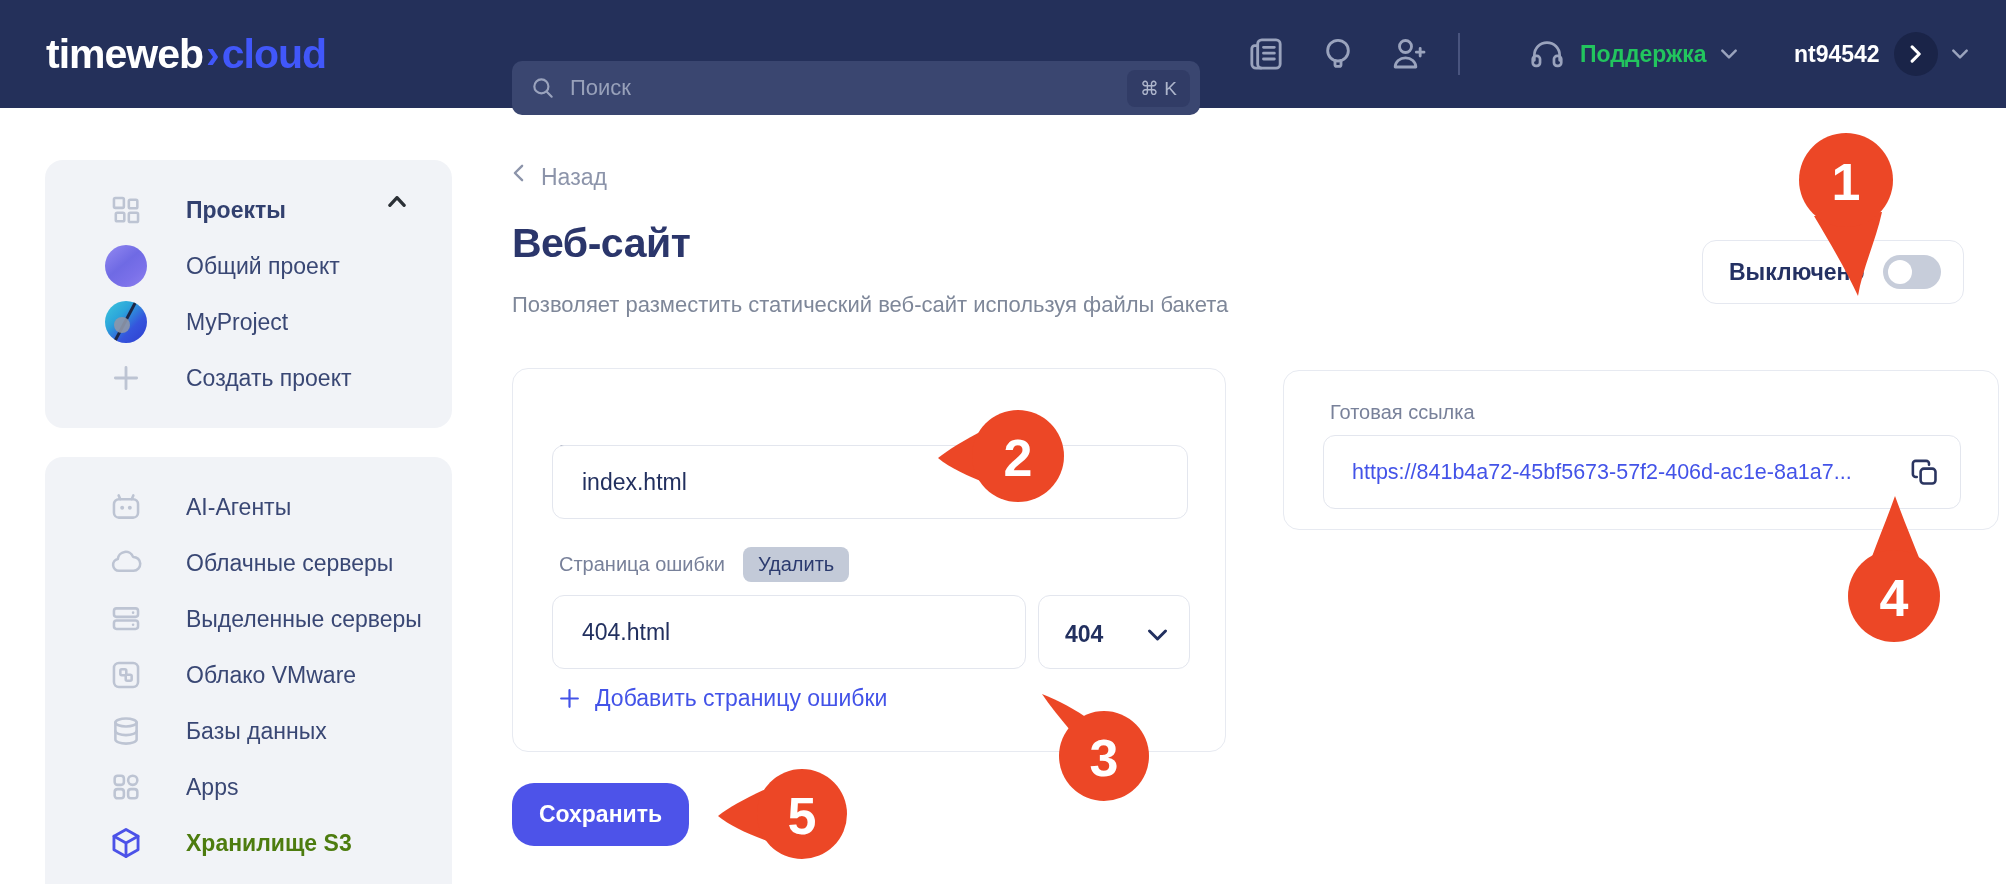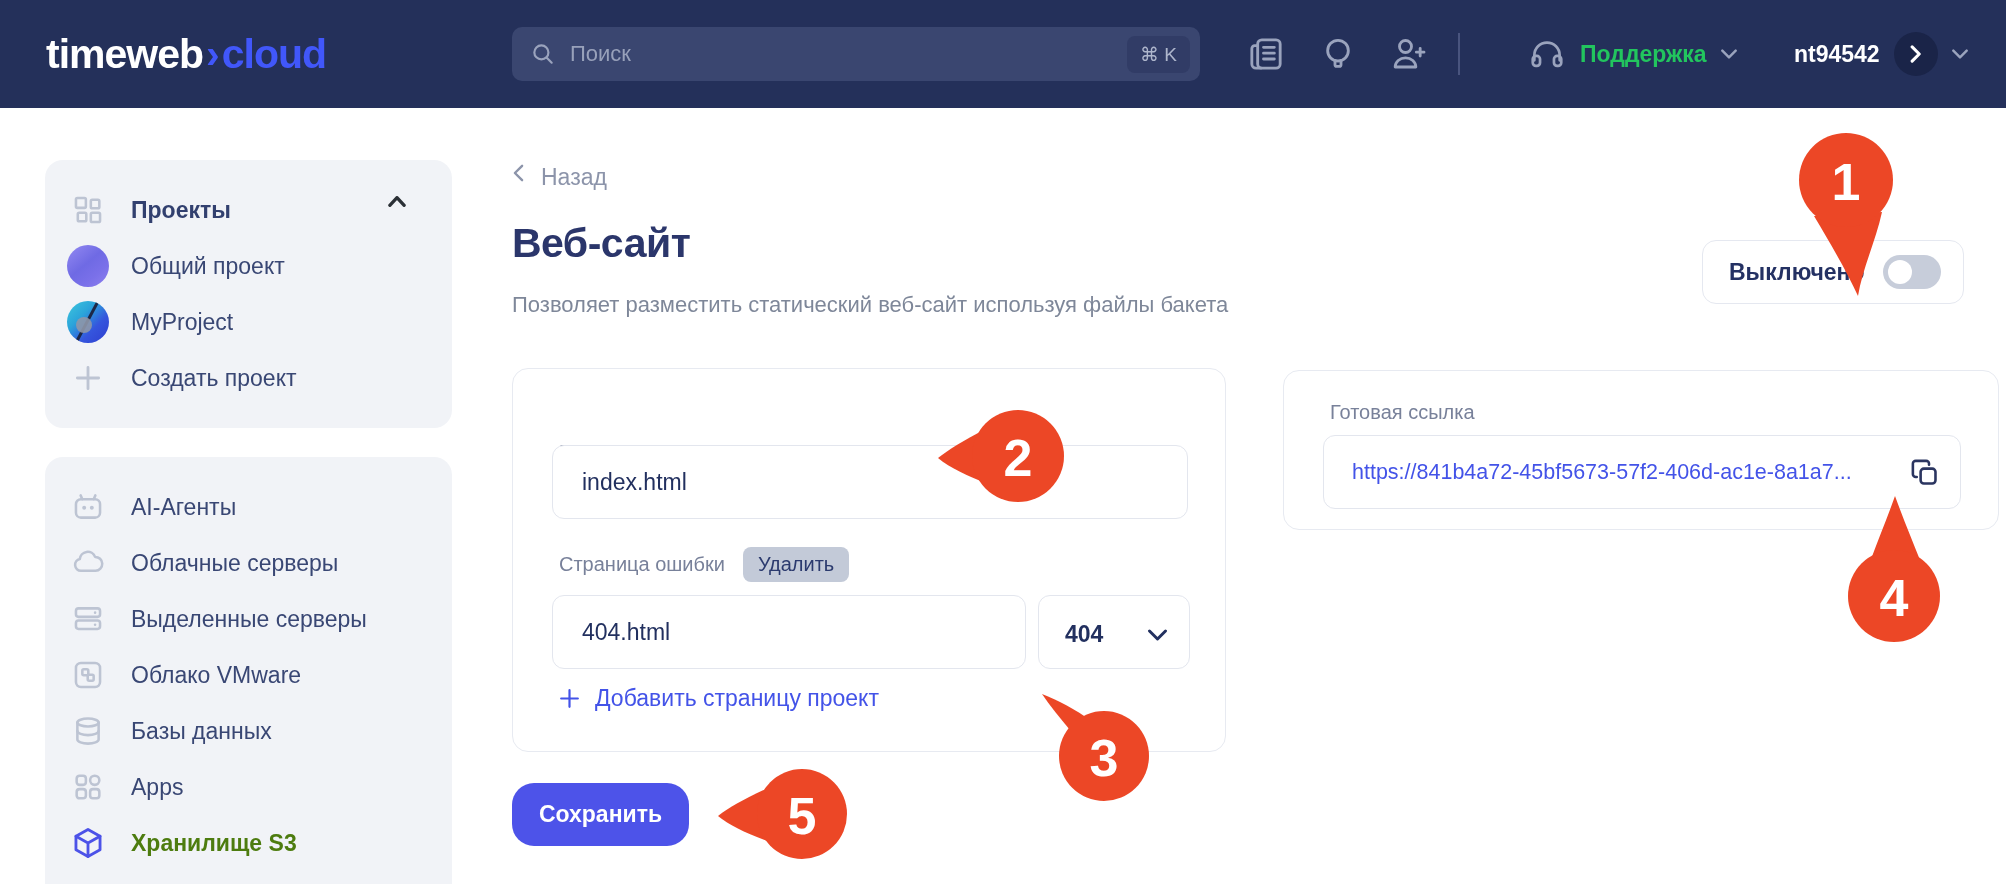--- a/index.html
+++ b/index.html
@@ -12,40 +12,40 @@
 
   
   .navbar { position:absolute; left:0; top:0; width:2006px; height:108px; background:#24305a; }
   .nav-abs { position:absolute; top:50%; transform:translateY(-50%); }
   .logo { left:46px; display:flex; align-items:baseline; font-size:41px; font-weight:700; letter-spacing:-1px; }
   .logo .lg1 { color:#ffffff; }
   .logo .lgsep { color:#4157fa; margin:0 3px; font-weight:700; }
   .logo .lg2 { color:#4157fa; }
   .searchbox {
     left:512px; width:688px; height:54px; background:#3a4670; border-radius:10px;
-    display:flex; align-items:center; padding:0 10px 0 18px; gap:14px;
+    display:flex; align-items:center; padding:0 10px 0 18px; gap:14px;margin-top:34px;
   }
   .search-ph { color:#98a1ba; font-size:22px; flex:1; }
   .kbd {
     background:#313c66; border-radius:8px; padding:7px 13px; color:#aeb6cc; font-size:19px; white-space:nowrap;
   }
   .nav-icon { color:#9aa3bd; }
   .nav-divider { left:1458px; width:2px; height:42px; background:#49547e; }
   .support { left:1528px; display:flex; align-items:center; gap:14px; color:#22c55e; font-size:23px; font-weight:600; }
   .userbox { left:1786px; display:flex; align-items:center; gap:14px; color:#ffffff; font-size:23px; font-weight:700;margin-left:8px; }
   .user-circle {
     width:44px; height:44px; border-radius:50%; background:#1a2448;
     display:flex; align-items:center; justify-content:center;
   }
 
   
   .side-card { position:absolute; left:45px; width:407px; background:#f1f3f7; border-radius:18px; padding-top:22px; }
   .side-card.projects { top:160px; height:268px; }
   .side-card.services { top:457px; height:427px; border-bottom-left-radius:0; border-bottom-right-radius:0; }
-  .side-row { height:56px; display:flex; align-items:center; padding-left:22px; gap:22px; cursor:pointer; }
+  .side-row { height:56px; display:flex; align-items:center; padding-left:60px; gap:39px; cursor:pointer; }
   .side-ic { width:42px; height:42px; display:flex; align-items:center; justify-content:center; color:#bdc4d3; flex:none; }
   .side-label { font-size:23px; color:#39477442; color:#394774; font-weight:500; white-space:nowrap; }
   .side-row.active .side-label { color:#4d7c0f; font-weight:700; }
   .side-row.active .side-ic { color:#4c52e8; }
   .collapse-chevron { position:absolute; right:46px; top:36px; color:#2b3036; }
   .avatar { width:42px; height:42px; border-radius:50%; flex:none; position:relative; overflow:hidden; }
   .avatar.common { background:linear-gradient(140deg,#948af2 0%,#6f6ae4 45%,#7a70e9 70%,#8d80ee 100%); }
   .avatar.myproject { background:linear-gradient(135deg,#3ec8dd 0%,#2ba4da 35%,#3555dd 65%,#2e3ecf 100%); }
   .avatar.myproject::after { content:""; position:absolute; left:9px; top:16px; width:16px; height:16px; border-radius:50%; background:#8e97a9; opacity:.9; }
   .avatar.myproject::before { content:""; position:absolute; left:18px; top:-6px; width:3px; height:56px; background:#1d2746; transform:rotate(28deg); }
@@ -331,21 +331,21 @@
     <span class="sel-val">404</span>
     <svg width="19" height="12" viewBox="0 0 14 9" fill="none" stroke="#22305f" stroke-width="2.2" stroke-linecap="round" stroke-linejoin="round">
         <path d="M1 1.5 L7 7.5 L13 1.5"></path>
       </svg>
   </div>
 
   <div class="add-link">
     <svg width="25" height="25" viewBox="0 0 24 24" fill="none" stroke="#4353e8" stroke-width="2.1" stroke-linecap="round">
         <path d="M12 4 v16 M4 12 h16"></path>
       </svg>
-    <span>Добавить страницу проект</span>
+    <span>Добавить страницу ошибки</span>
   </div>
 </div>
 
 <button class="save-btn">Сохранить</button>
 
 <div class="link-card">
   <div class="field-label" style="position:absolute;left:46px;top:30px;">Готовая ссылка</div>
   <div class="link-box">
     <span class="link-url">https://841b4a72-45bf5673-57f2-406d-ac1e-8a1a7...</span>
     <span class="copy-btn">

